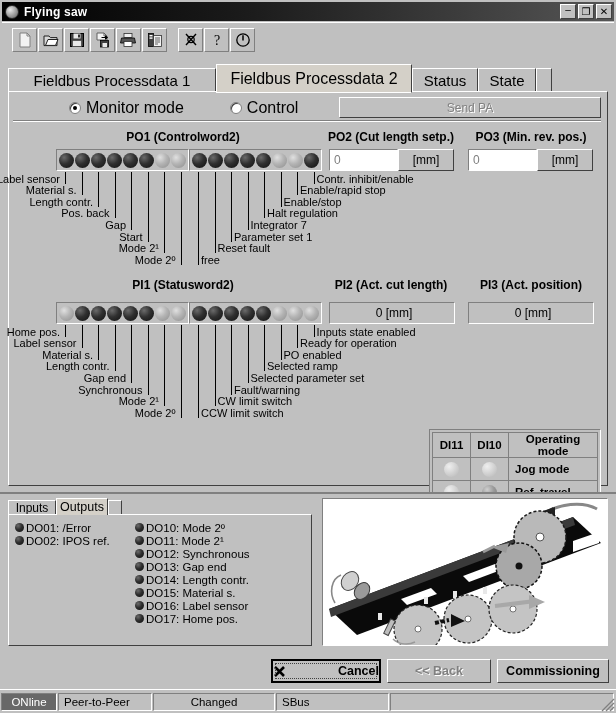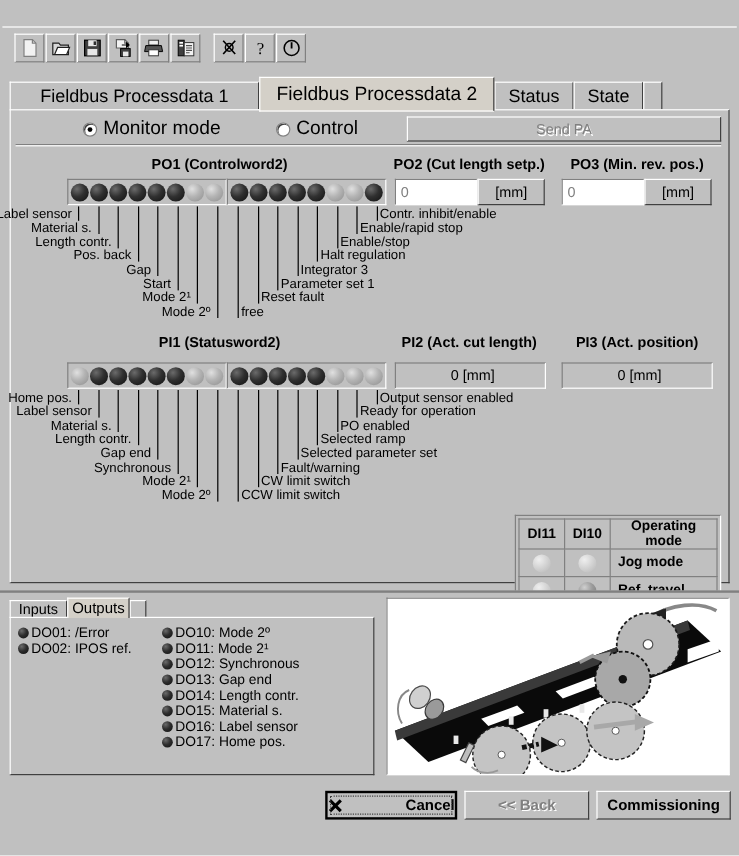--- a/index.html
+++ b/index.html
@@ -260,20 +260,34 @@
   .sbcell.inverse { background: #686868; color: #ffffff; }
   .sbgrip {
     position: absolute; right: 1px; bottom: 1px; width: 14px; height: 14px;
   }
 </style>
 </head>
 <body>
 
 <div id="app">
 
+  <div id="titlebar">
+    <div class="sysicon"></div>
+    <div class="ttl">Flying saw</div>
+    <div class="spacer"></div>
+    <div class="winbtn min">
+      <span class="glyph">–</span>
+    </div>
+    <div class="winbtn">
+      <span class="glyph">❐</span>
+    </div>
+    <div class="winbtn">
+      <span class="glyph">✕</span>
+    </div>
+  </div>
 
   <div id="toolbar">
     <div class="tgroup">
       <div class="tbtn tb-frame" style="margin-left:10px">
         <svg width="16" height="16" viewBox="0 0 16 16">
           <path d="M3 1 h7 l3 3 v11 h-10 z" fill="#f2f2f2" stroke="#808080" stroke-width="1"></path>
           <path d="M10 1 v3 h3" fill="none" stroke="#808080" stroke-width="1"></path>
         </svg>
       </div>
       <div class="tbtn tb-frame">
@@ -431,21 +445,21 @@
         <div class="lbl r" style="right: 481px; top: 127px;">Gap</div>
         <div class="lbl r" style="right: 464.5px; top: 138.6px;">Start</div>
         <div class="lbl r" style="right: 448px; top: 150.2px;">Mode 2¹</div>
         <div class="lbl r" style="right: 431.5px; top: 161.8px;">Mode 2º</div>
       </div>
     <div id="po-labels-right">
         <div class="lbl" style="left: 307.5px; top: 80.6px;">Contr. inhibit/enable</div>
         <div class="lbl" style="left: 291px; top: 92.2px;">Enable/rapid stop</div>
         <div class="lbl" style="left: 274.5px; top: 103.8px;">Enable/stop</div>
         <div class="lbl" style="left: 258px; top: 115.4px;">Halt regulation</div>
-        <div class="lbl" style="left: 241.5px; top: 127px;">Integrator 3</div>
+        <div class="lbl" style="left: 241.5px; top: 127px;">Integrator 7</div>
         <div class="lbl" style="left: 225px; top: 138.6px;">Parameter set 1</div>
         <div class="lbl" style="left: 208.5px; top: 150.2px;">Reset fault</div>
         <div class="lbl" style="left: 192px; top: 161.8px;">free</div>
       </div>
 
     <div class="grp-title" style="left:44px; top:186px; width:260px;">PI1 (Statusword2)</div>
     <div class="grp-title" style="left:312px; top:186px; width:140px;">PI2 (Act. cut length)</div>
     <div class="grp-title" style="left:452px; top:186px; width:140px;">PI3 (Act. position)</div>
 
     <div class="ledbox" id="pi1g1" style="left:47px; top:210px; width:133px;">
@@ -498,21 +512,21 @@
         <div class="lbl r" style="right: 547px; top: 233.6px;">Home pos.</div>
         <div class="lbl r" style="right: 530.5px; top: 245.2px;">Label sensor</div>
         <div class="lbl r" style="right: 514px; top: 256.8px;">Material s.</div>
         <div class="lbl r" style="right: 497.5px; top: 268.4px;">Length contr.</div>
         <div class="lbl r" style="right: 481px; top: 280px;">Gap end</div>
         <div class="lbl r" style="right: 464.5px; top: 291.6px;">Synchronous</div>
         <div class="lbl r" style="right: 448px; top: 303.2px;">Mode 2¹</div>
         <div class="lbl r" style="right: 431.5px; top: 314.8px;">Mode 2º</div>
       </div>
     <div id="pi-labels-right">
-        <div class="lbl" style="left: 307.5px; top: 233.6px;">Output sensor enabled</div>
+        <div class="lbl" style="left: 307.5px; top: 233.6px;">Inputs state enabled</div>
         <div class="lbl" style="left: 291px; top: 245.2px;">Ready for operation</div>
         <div class="lbl" style="left: 274.5px; top: 256.8px;">PO enabled</div>
         <div class="lbl" style="left: 258px; top: 268.4px;">Selected ramp</div>
         <div class="lbl" style="left: 241.5px; top: 280px;">Selected parameter set</div>
         <div class="lbl" style="left: 225px; top: 291.6px;">Fault/warning</div>
         <div class="lbl" style="left: 208.5px; top: 303.2px;">CW limit switch</div>
         <div class="lbl" style="left: 192px; top: 314.8px;">CCW limit switch</div>
       </div>
 
     <div id="ditable">
@@ -701,13 +715,23 @@
       <span>Cancel</span>
     </div>
     <div class="dbtn disabled" style="left:387px; width:104px;">
       <span>&lt;&lt; Back</span>
     </div>
     <div class="dbtn" style="left:497px; width:112px;">
       <span>Commissioning</span>
     </div>
   </div>
 
+  <div id="statusbar">
+    <div class="sbcell inverse" style="width:56px; justify-content:center;">ONline</div>
+    <div class="sbcell" style="width:94px;">Peer-to-Peer</div>
+    <div class="sbcell" style="width:122px; justify-content:center;">Changed</div>
+    <div class="sbcell" style="width:113px;">SBus</div>
+    <div class="sbcell" style="flex:1 1 auto;"></div>
+    <svg class="sbgrip" viewBox="0 0 14 14">
+      <path d="M13 5 L5 13 M13 9 L9 13 M13 1 L1 13" stroke="#808080" stroke-width="1.3"></path>
+    </svg>
+  </div>
 </div>
 
 </body></html>

